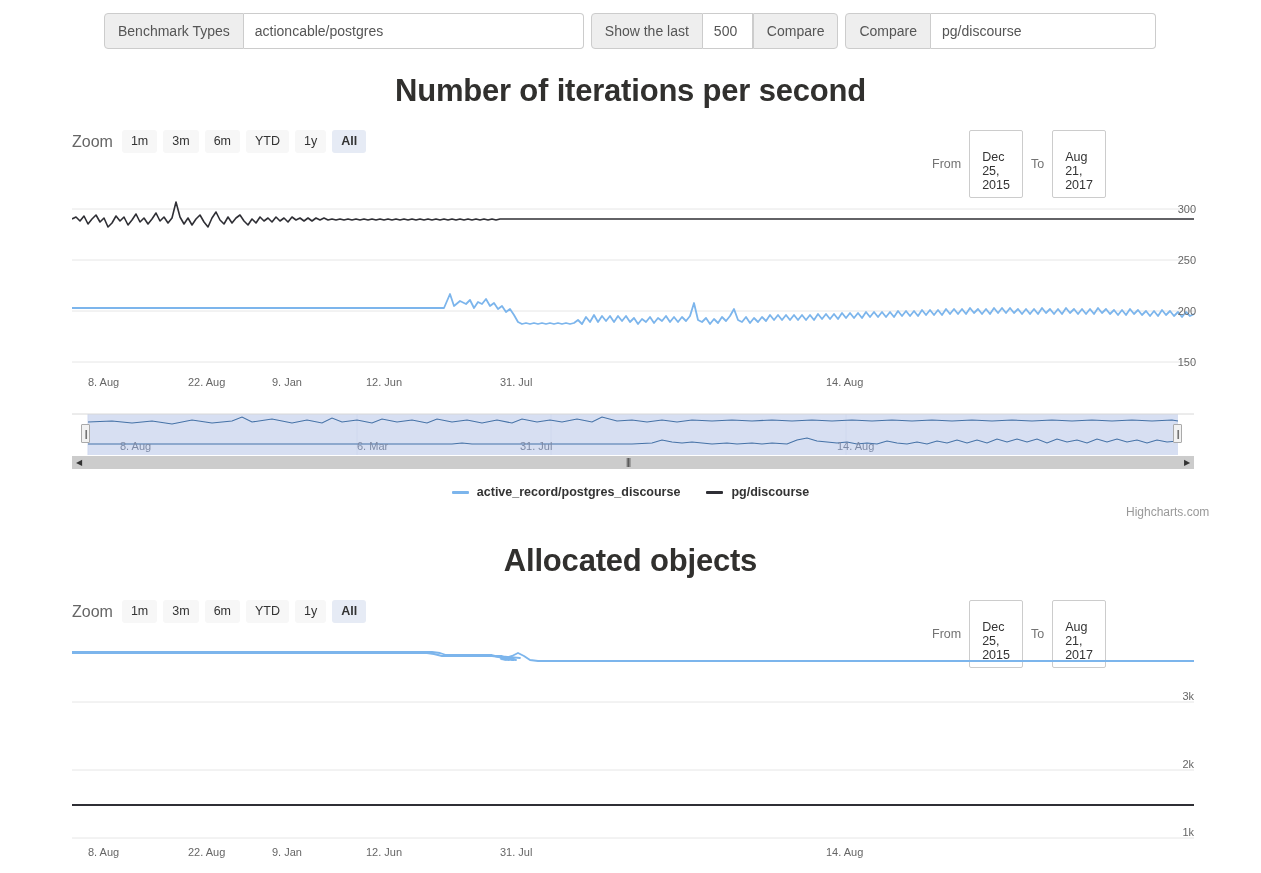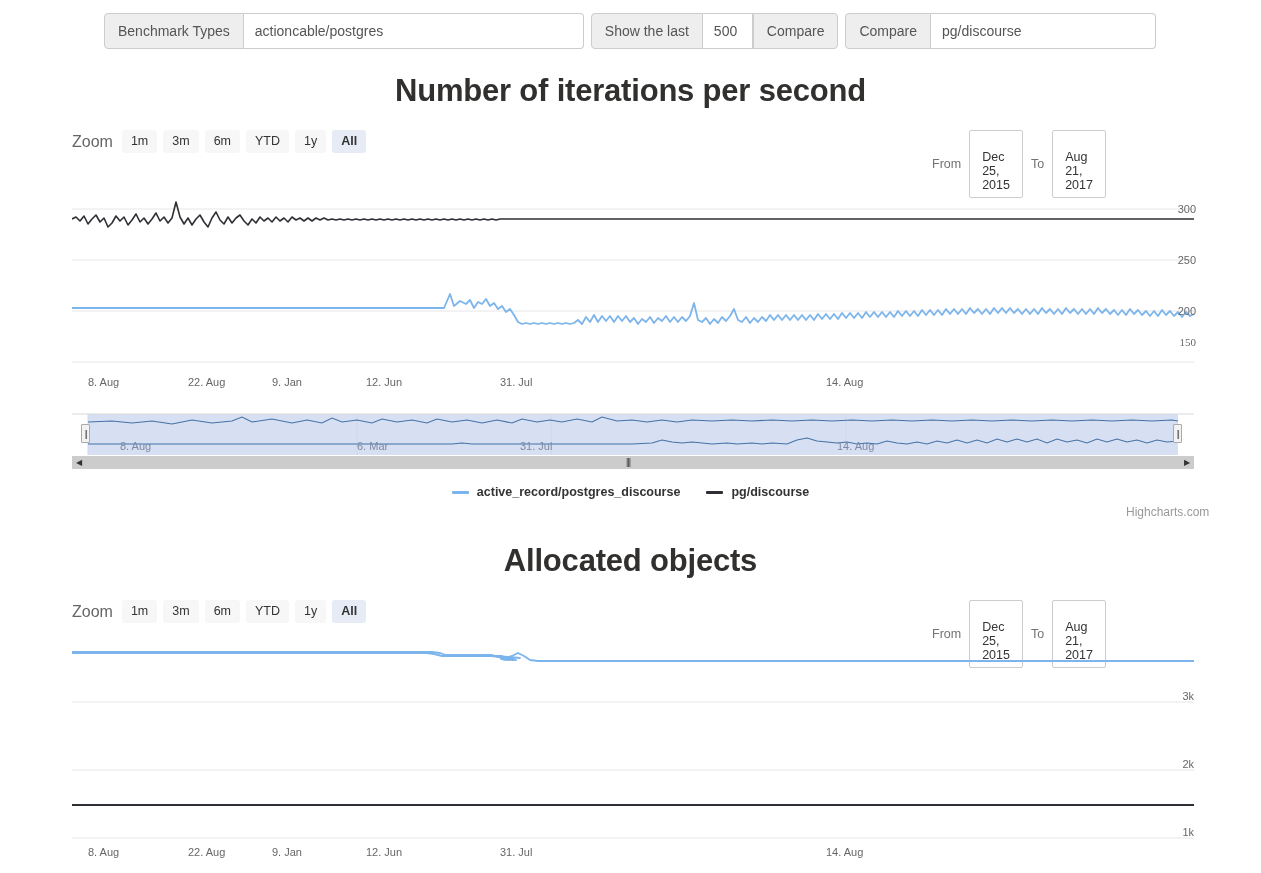--- a/index.html
+++ b/index.html
@@ -240,21 +240,21 @@
         994,136 998,141 1002,137 1006,142 1010,137 1014,142 1018,137 1022,142
         1026,136 1030,141 1034,137 1038,142 1042,138 1046,143 1050,138 1054,143
         1058,137 1062,142 1066,138 1070,143 1074,139 1078,144 1082,139 1086,144
         1090,138 1094,143 1098,139 1102,144 1106,140 1110,145 1114,140 1118,144 1122,142"></polyline>
     </svg>
   </div>
 
   <div class="ylabel" style="left:1160px; top:203px; width:36px;">300</div>
   <div class="ylabel" style="left:1160px; top:254px; width:36px;">250</div>
   <div class="ylabel" style="left:1160px; top:305px; width:36px;">200</div>
-  <div class="ylabel" style="left:1160px; top:336px; width:36px;font-family:Liberation Serif, serif;">150</div>
+  <div class="ylabel" style="left:1160px; top:356px; width:36px;">150</div>
 
   <div class="axis-lbl" style="left:88px;  top:376px;">8. Aug</div>
   <div class="axis-lbl" style="left:188px; top:376px;">22. Aug</div>
   <div class="axis-lbl" style="left:272px; top:376px;">9. Jan</div>
   <div class="axis-lbl" style="left:366px; top:376px;">12. Jun</div>
   <div class="axis-lbl" style="left:500px; top:376px;">31. Jul</div>
   <div class="axis-lbl" style="left:826px; top:376px;">14. Aug</div>
 
   <div class="nav-wrap" style="left:72px; top:410px;">
     <svg width="1122" height="45" viewBox="0 0 1122 45">

